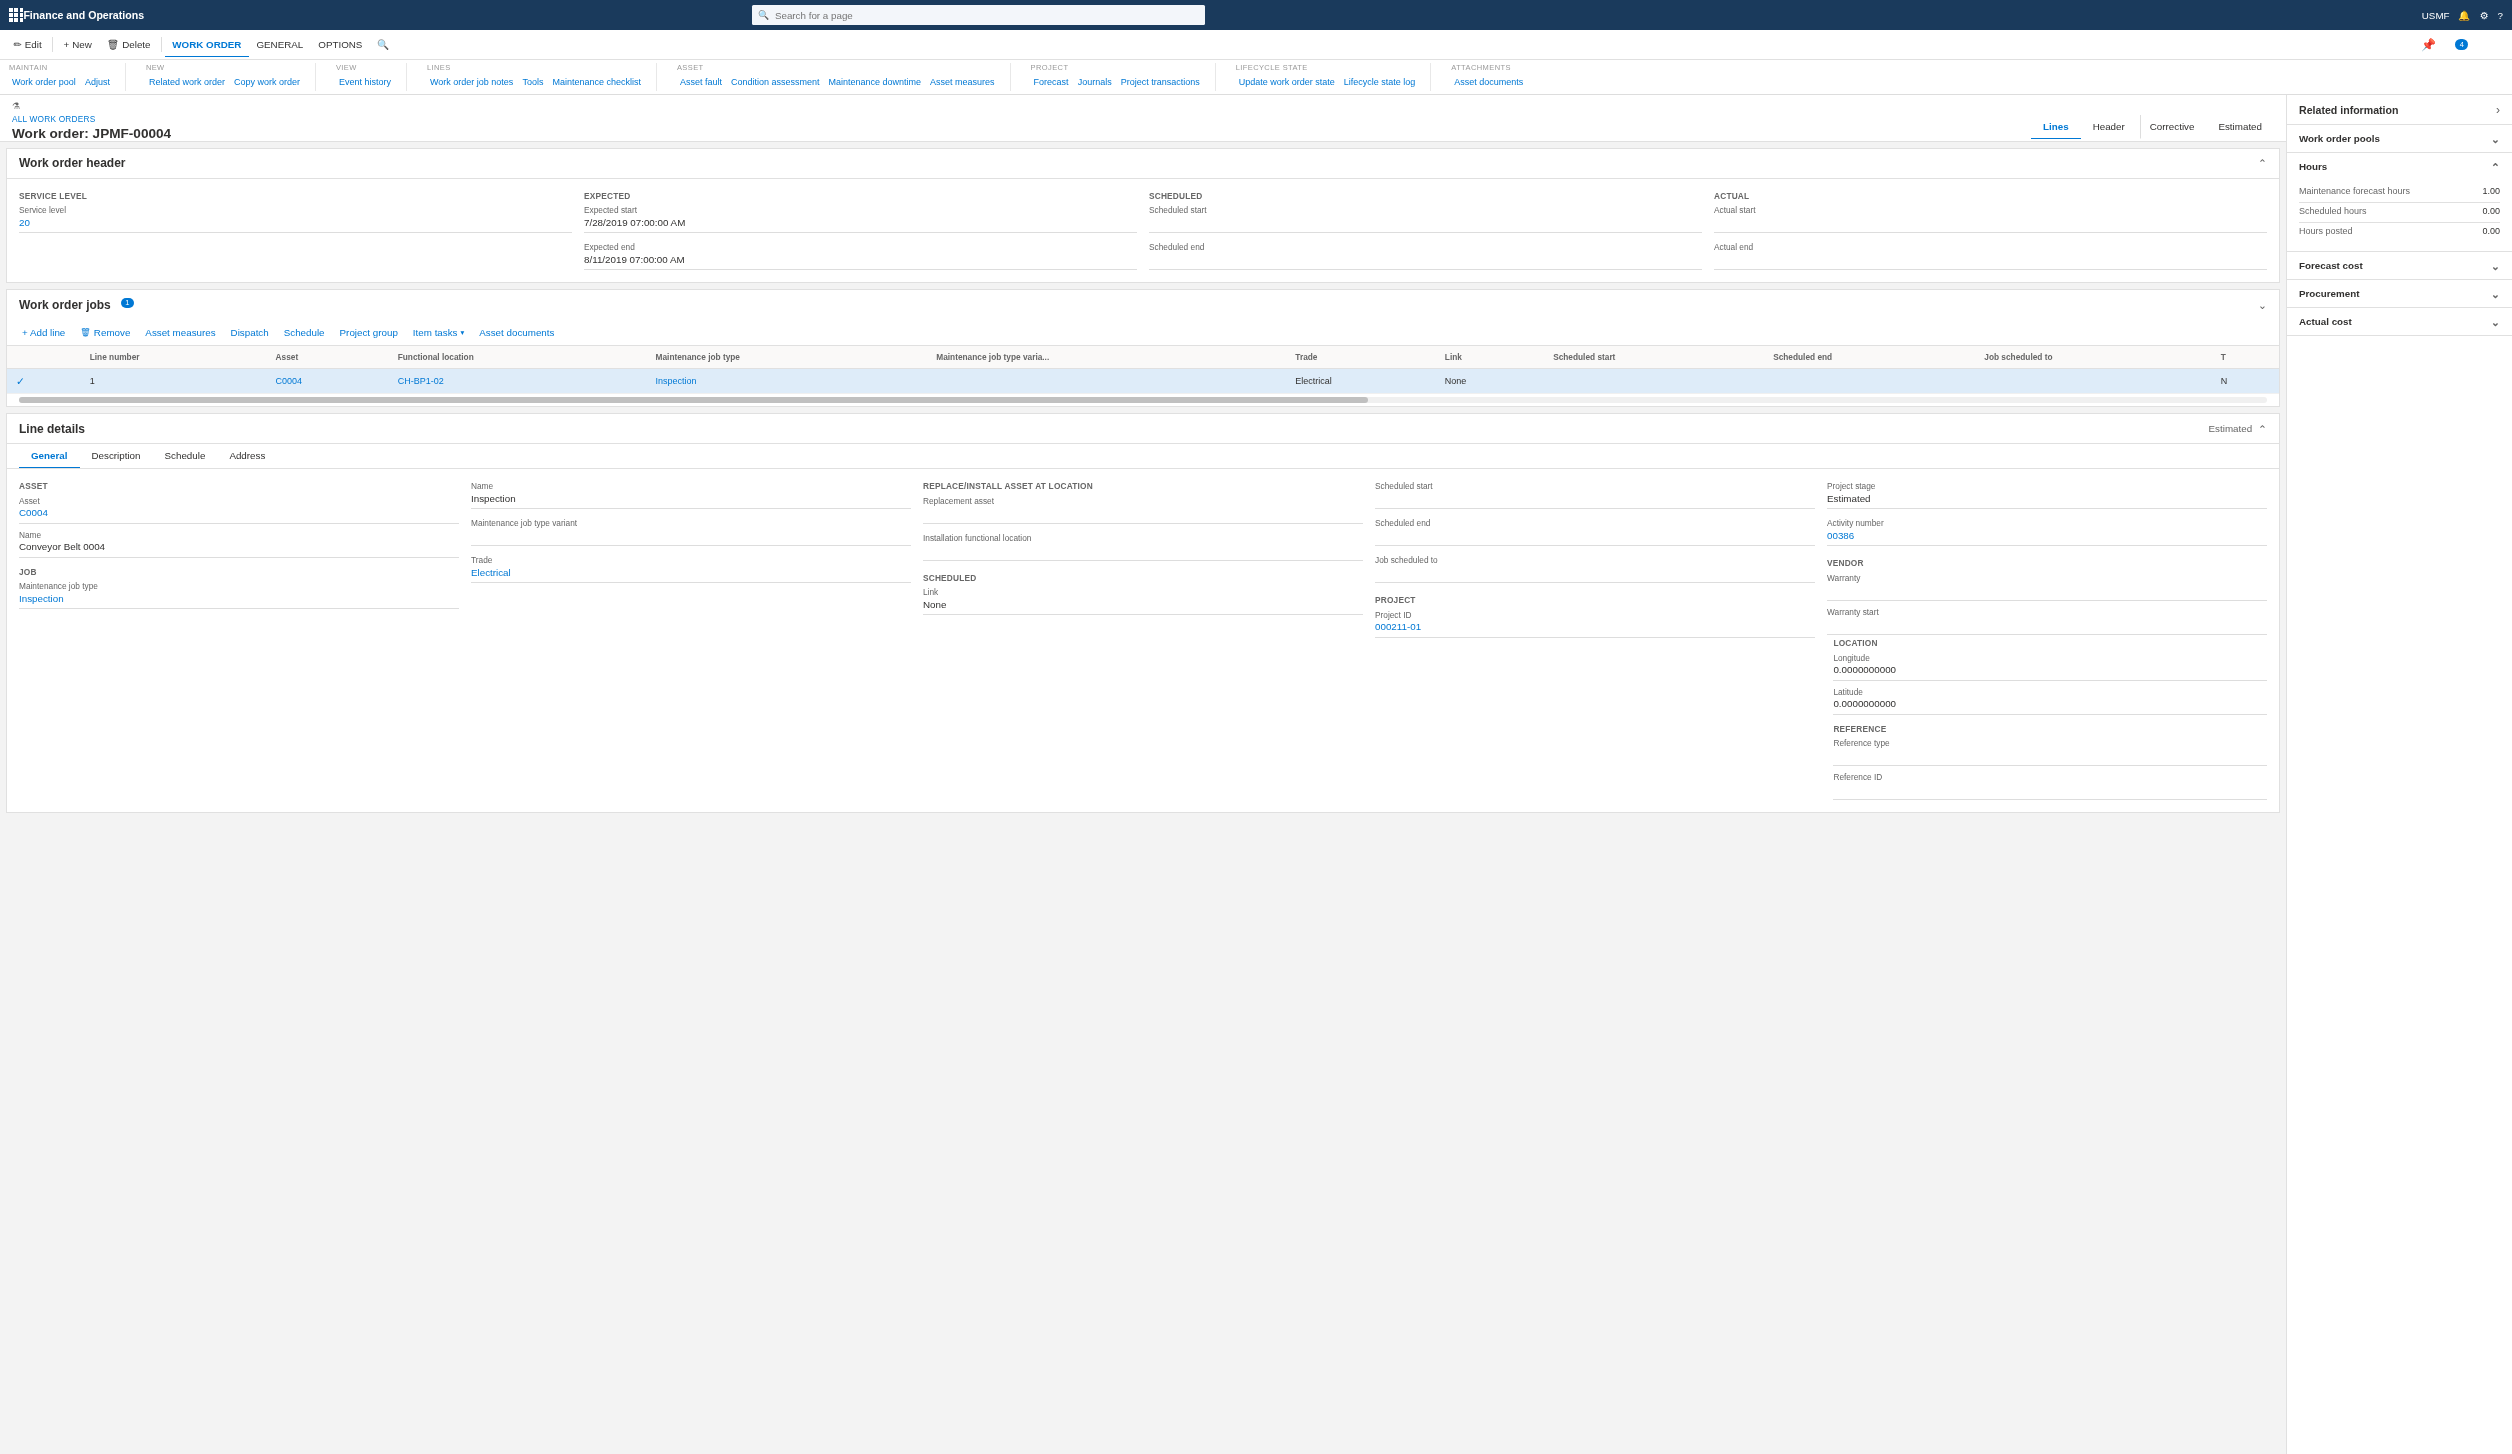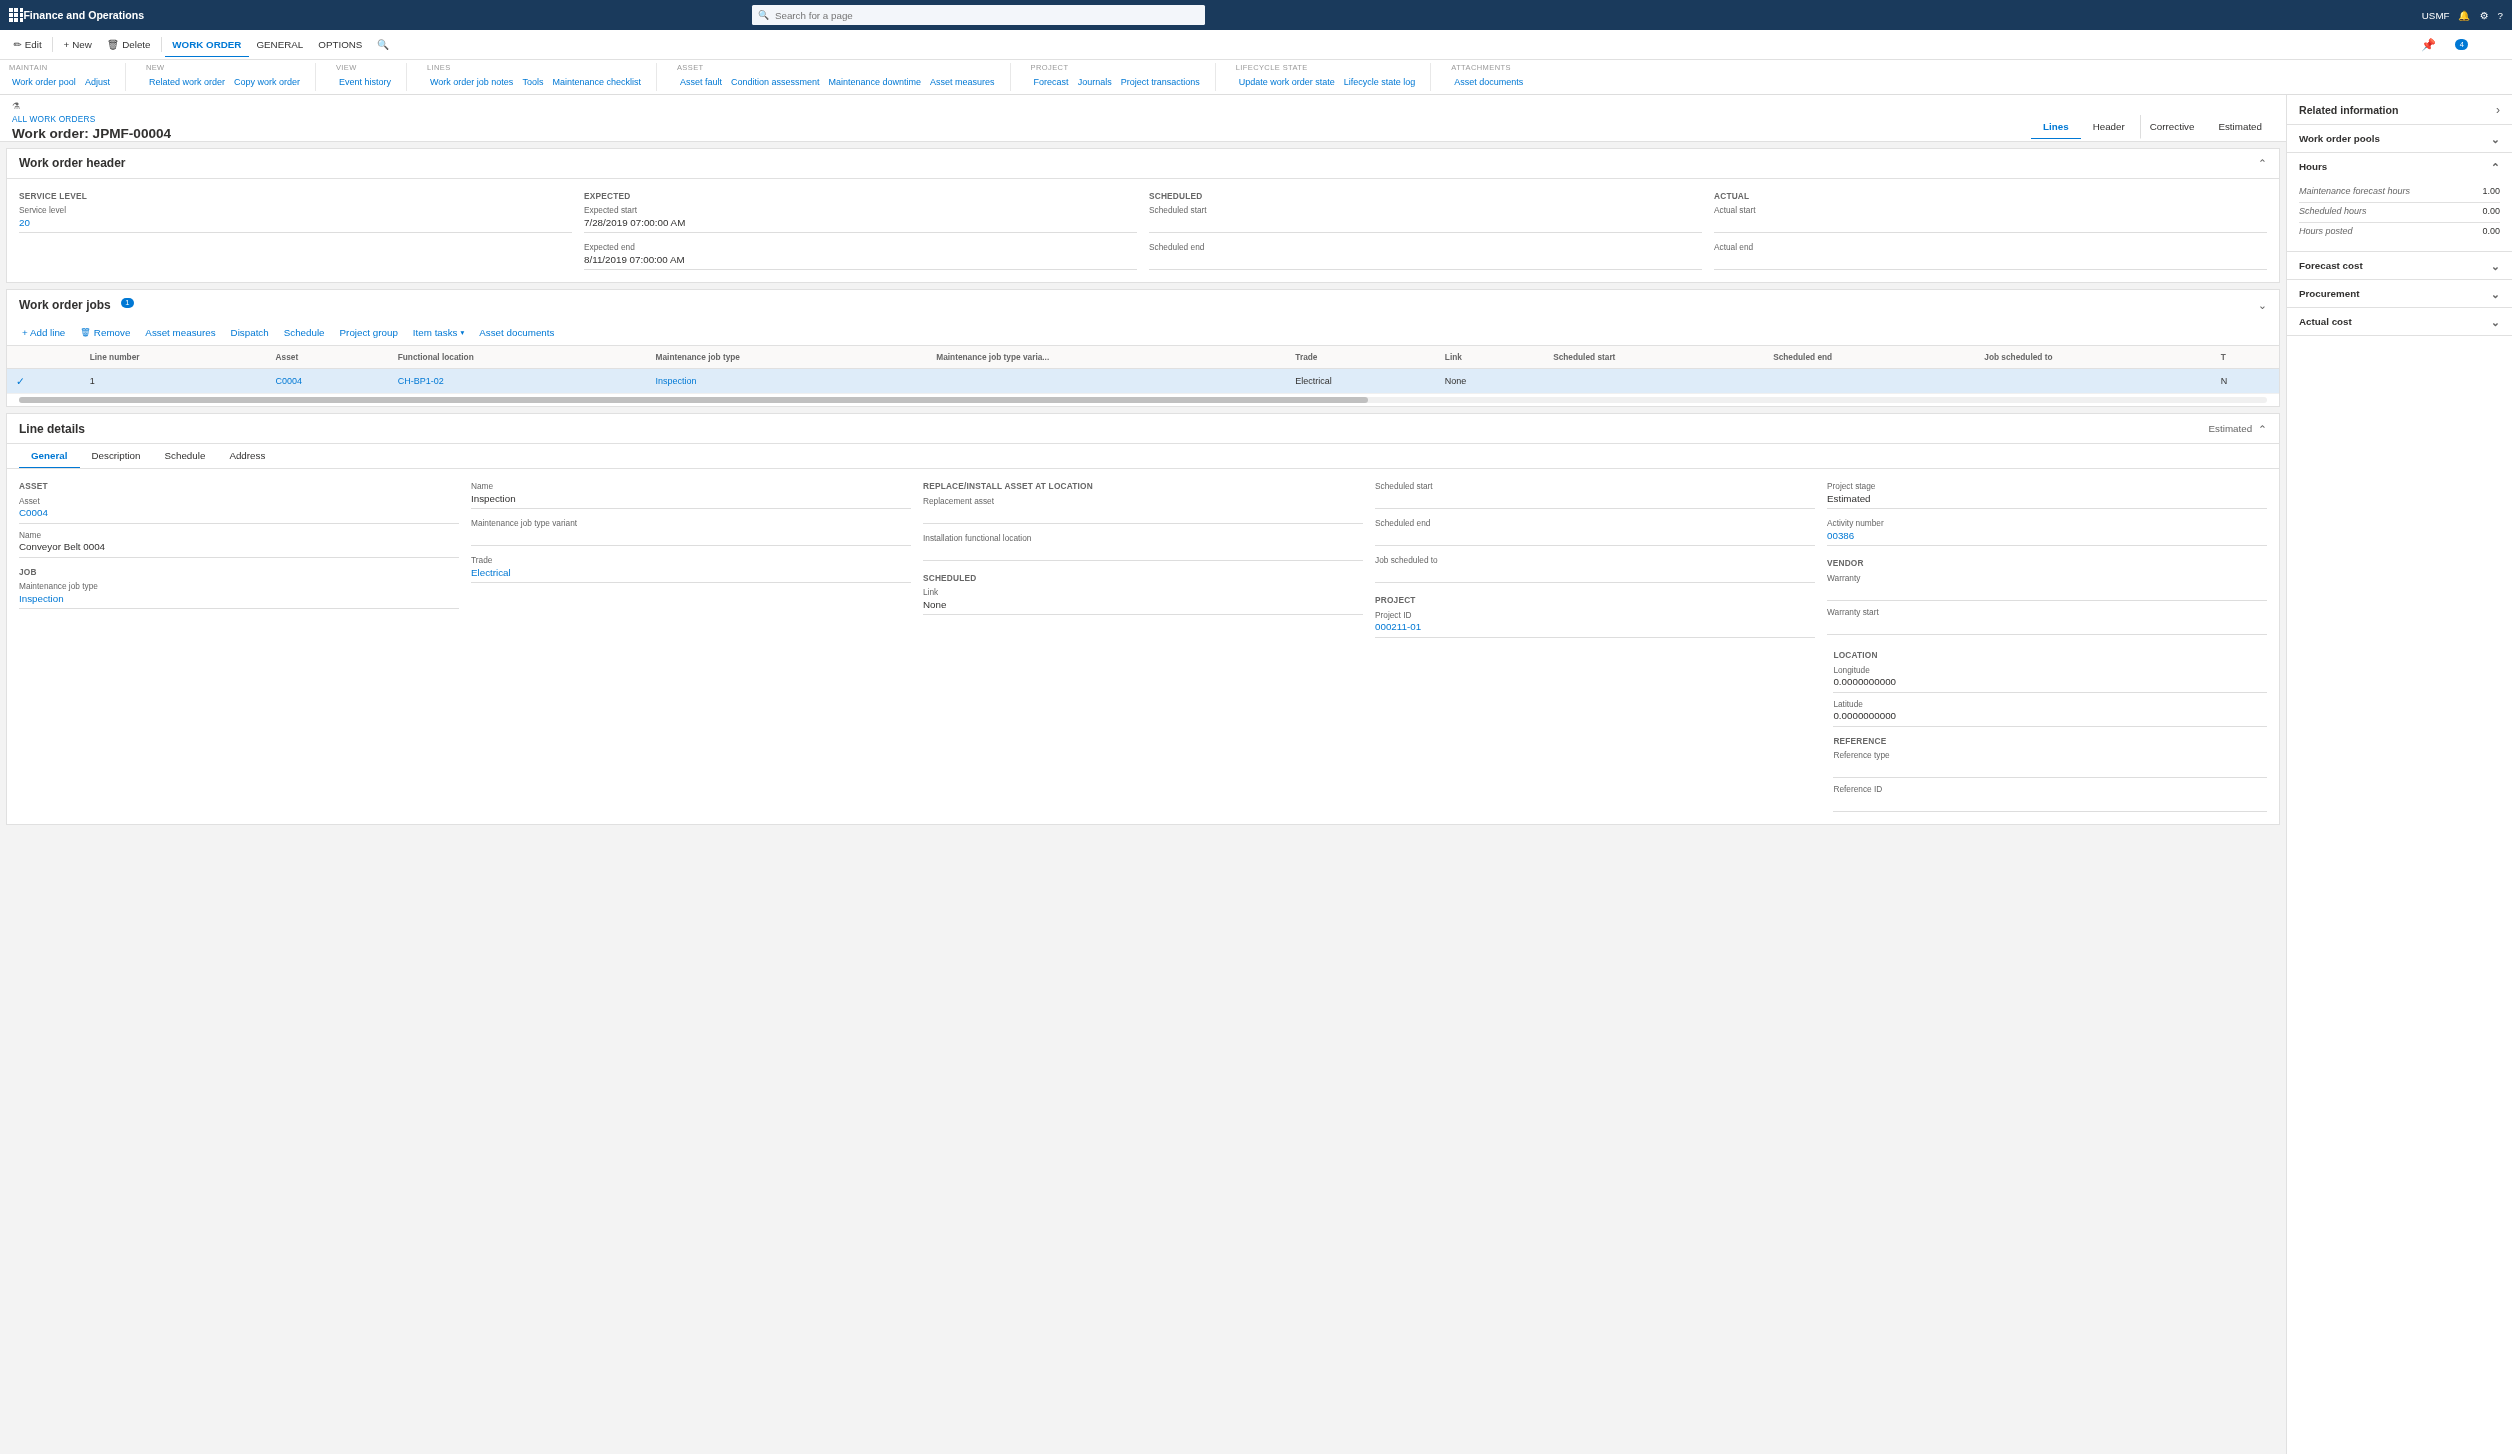--- a/index.html
+++ b/index.html
@@ -404,21 +404,20 @@
     .panel-field {
       display: flex;
       justify-content: space-between;
       align-items: center;
       margin-bottom: 6px;
       font-size: 9px;
     }
     .panel-field-label {
       color: #666;
       flex: 1;
-      font-style: italic;
     }
     .panel-field-value {
       color: #323130;
       font-weight: 500;
       text-align: right;
     }
     .panel-divider {
       border: none;
       border-top: 0.8px solid #e0e0e0;
       margin: 3px 0;
@@ -792,21 +791,21 @@
             <div class="field-label">VENDOR</div>
             <div class="sub-field-label">Warranty</div>
             <div class="field-empty"></div>
             <div style="height:6px;"></div>
             <div class="sub-field-label">Warranty start</div>
             <div class="field-empty"></div>
           </div>
 
         </div>
 
-        <div style="display:grid;grid-template-columns:repeat(5,1fr);gap:20px;margin-top:12px;">
+        <div style="display:grid;grid-template-columns:repeat(5,1fr);gap:20px;">
           <div></div>
           <div></div>
           <div></div>
           <div></div>
           <div>
             <div class="field-label">LOCATION</div>
             <div class="sub-field-label">Longitude</div>
             <div class="field-value plain">0.0000000000</div>
             <div style="height:6px;"></div>
             <div class="sub-field-label">Latitude</div>

